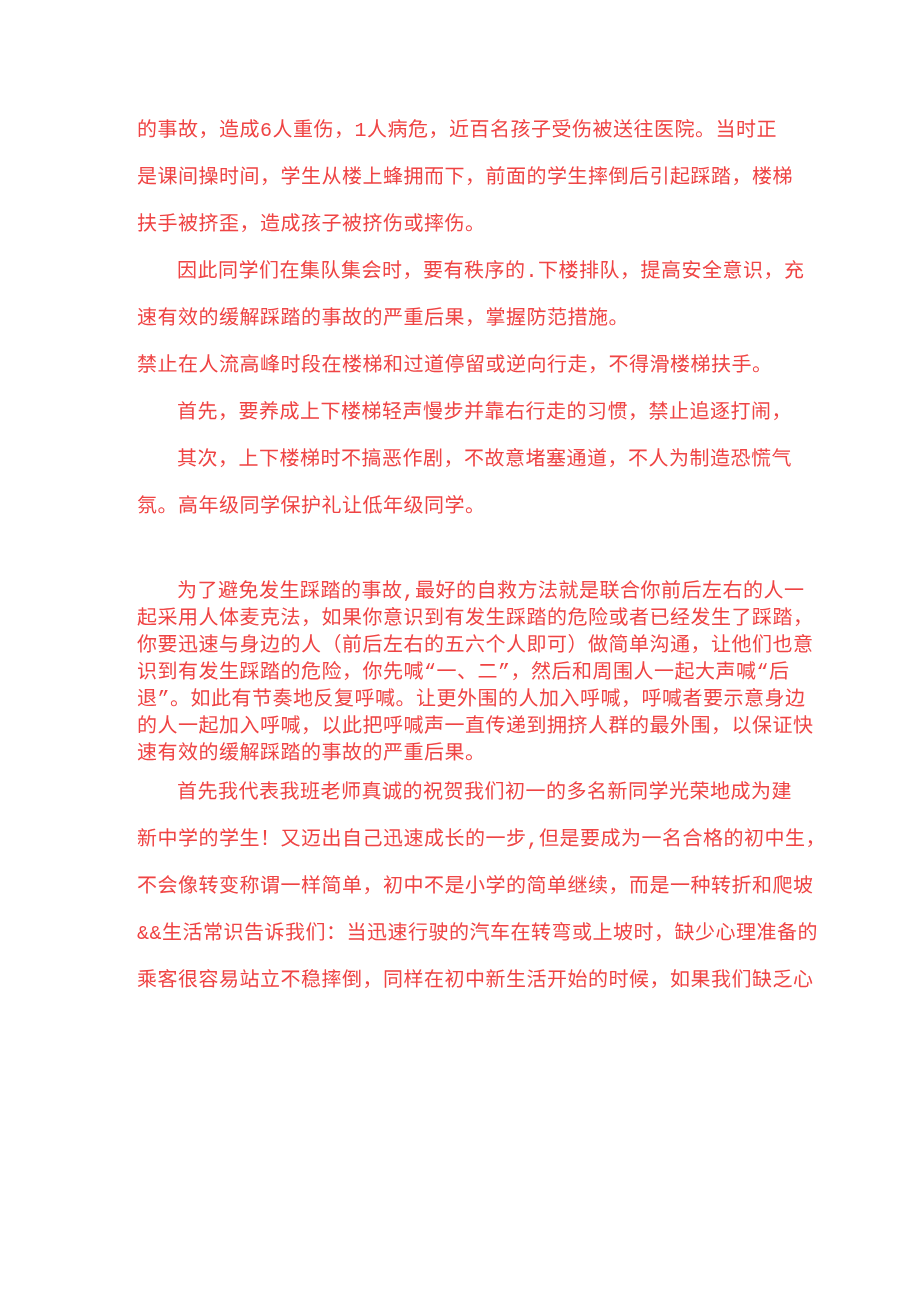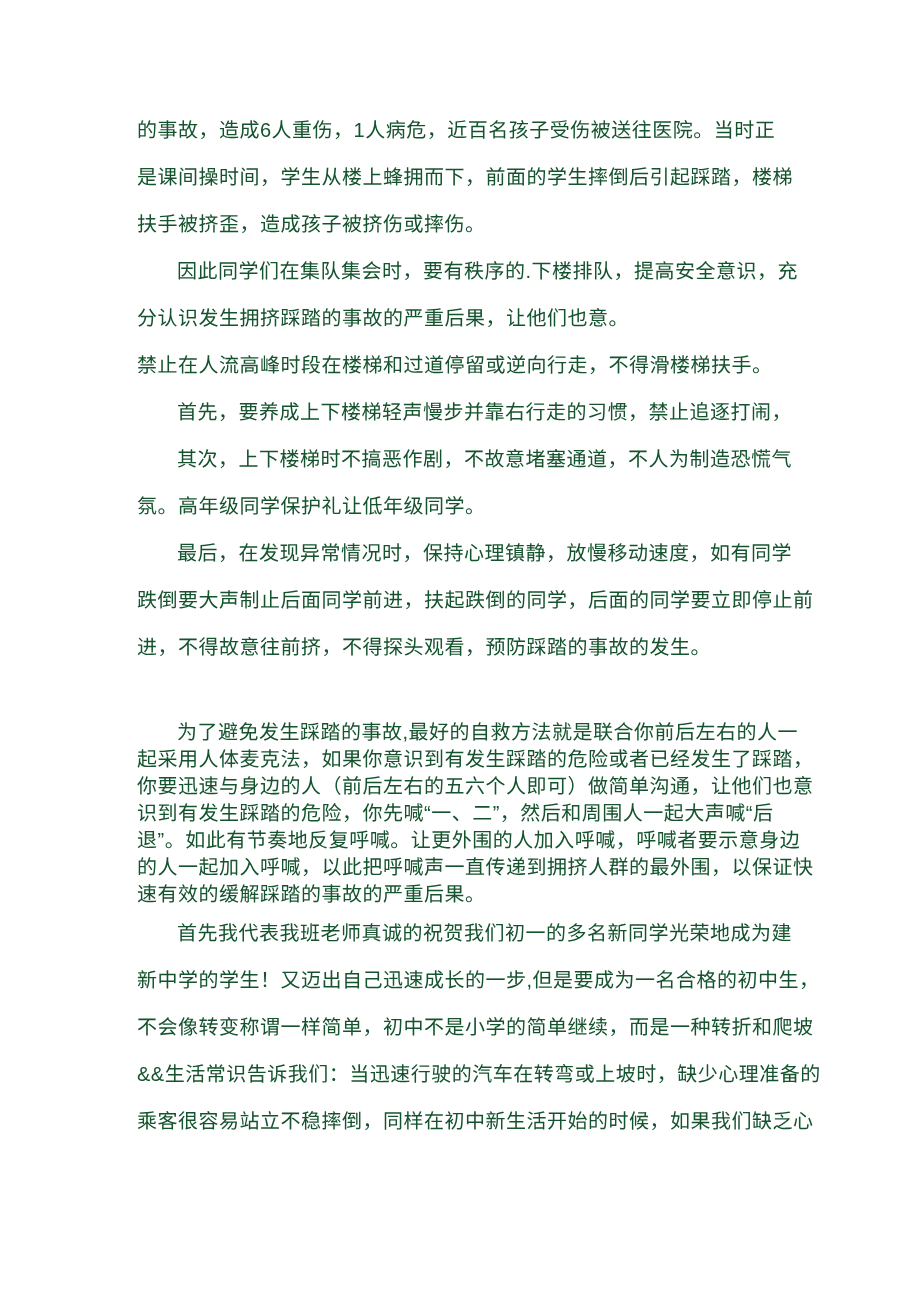--- a/index.html
+++ b/index.html
@@ -8,55 +8,50 @@
     width: 920px;
     height: 1301px;
     background: #ffffff;
     overflow: hidden;
   }
   .content {
     position: absolute;
     left: 137px;
     top: 107px;
     width: 683px;
-    color: #14532d;
-    font-family: Liberation Sans, sans-serif;
+    color: #ef4444;
+    font-family: Liberation Mono, monospace;
   }
   .block { font-size: 20px; }
   .block.wide  { line-height: 47px; }
   .block.dense { line-height: 27px; margin-top: 48px; margin-bottom: 2px; }
   .ln { white-space: nowrap; letter-spacing: 0.5px; }
   .ln.ind { text-indent: 2em; }
 </style>
 </head>
 <body>
 
 <div class="page">
   <div class="content" id="content">
       <div class="block wide">
         <div class="ln">的事故，造成6人重伤，1人病危，近百名孩子受伤被送往医院。当时正</div>
         <div class="ln">是课间操时间，学生从楼上蜂拥而下，前面的学生摔倒后引起踩踏，楼梯</div>
         <div class="ln">扶手被挤歪，造成孩子被挤伤或摔伤。</div>
       </div>
       <div class="block wide">
         <div class="ln ind">因此同学们在集队集会时，要有秩序的.下楼排队，提高安全意识，充</div>
-        <div class="ln">分认识发生拥挤踩踏的事故的严重后果，让他们也意。</div>
+        <div class="ln">速有效的缓解踩踏的事故的严重后果，掌握防范措施。</div>
       </div>
       <div class="block wide">
         <div class="ln">禁止在人流高峰时段在楼梯和过道停留或逆向行走，不得滑楼梯扶手。</div>
         <div class="ln ind">首先，要养成上下楼梯轻声慢步并靠右行走的习惯，禁止追逐打闹，</div>
       </div>
       <div class="block wide">
         <div class="ln ind">其次，上下楼梯时不搞恶作剧，不故意堵塞通道，不人为制造恐慌气</div>
         <div class="ln">氛。高年级同学保护礼让低年级同学。</div>
-      </div>
-      <div class="block wide">
-        <div class="ln ind">最后，在发现异常情况时，保持心理镇静，放慢移动速度，如有同学</div>
-        <div class="ln">跌倒要大声制止后面同学前进，扶起跌倒的同学，后面的同学要立即停止前</div>
-        <div class="ln">进，不得故意往前挤，不得探头观看，预防踩踏的事故的发生。</div>
       </div>
       <div class="block dense">
         <div class="ln ind">为了避免发生踩踏的事故,最好的自救方法就是联合你前后左右的人一</div>
         <div class="ln">起采用人体麦克法，如果你意识到有发生踩踏的危险或者已经发生了踩踏，</div>
         <div class="ln">你要迅速与身边的人（前后左右的五六个人即可）做简单沟通，让他们也意</div>
         <div class="ln">识到有发生踩踏的危险，你先喊“一、二”，然后和周围人一起大声喊“后</div>
         <div class="ln">退”。如此有节奏地反复呼喊。让更外围的人加入呼喊，呼喊者要示意身边</div>
         <div class="ln">的人一起加入呼喊，以此把呼喊声一直传递到拥挤人群的最外围，以保证快</div>
         <div class="ln">速有效的缓解踩踏的事故的严重后果。</div>
       </div>

